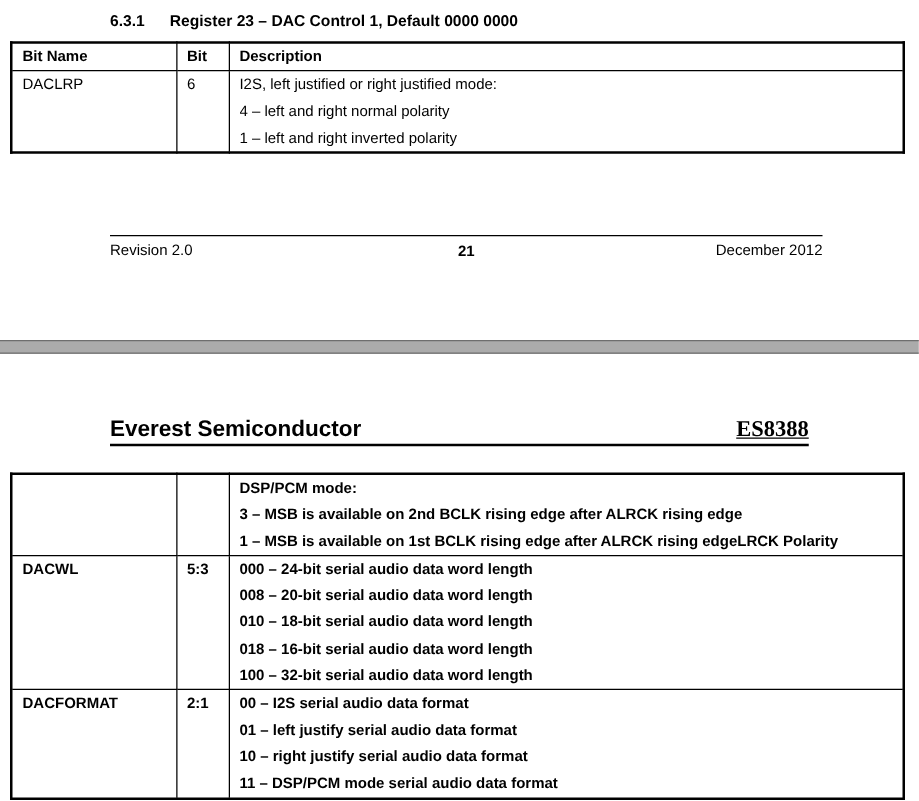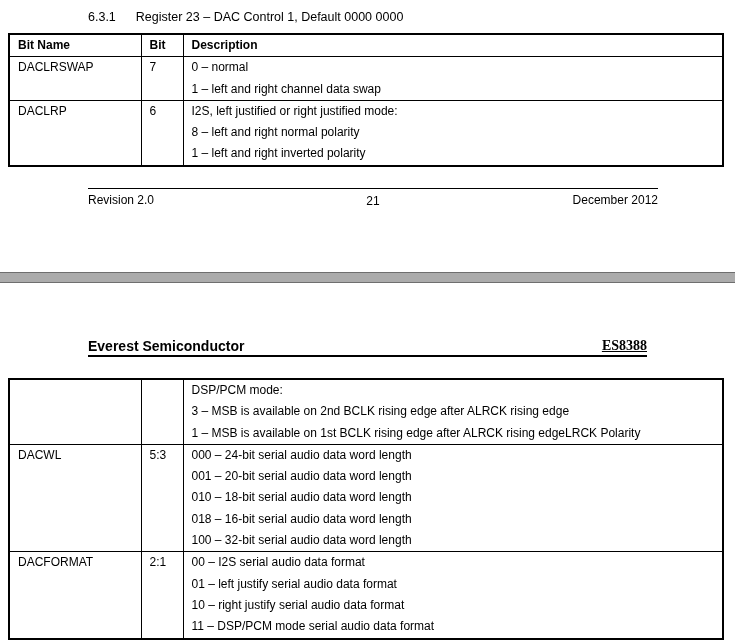--- a/index.html
+++ b/index.html
@@ -8,37 +8,37 @@
     position: relative;
     font-family: "Liberation Sans", "DejaVu Sans", sans-serif;
     color: #000000;
     overflow: hidden;
   }
 
   
   .section-heading {
     position: absolute;
     left: 88px; top: 10px;
-    font-weight: normal;
+    font-weight: bold;
     font-size: 12.5px;
     white-space: nowrap;
   }
   .section-heading .sec-num { margin-right: 20px; }
 
   table.reg-table {
     position: absolute;
     left: 8px;
     width: 714px;
     border-collapse: collapse;
     table-layout: fixed;
     font-size: 12px;
     border: 2px solid #000;
   }
   #table1 { top: 33px; }
-  #table2 { top: 378px; }
+  #table2 { top: 378px; font-weight: bold; }
   table.reg-table td, table.reg-table th {
     border: 1.4px solid #000;
     vertical-align: top;
     text-align: left;
     padding: 0 8px;
     line-height: 21.3px;
   }
   table.reg-table th { font-weight: bold; height: 21px; }
   col.c-name { width: 132px; }
   col.c-bit  { width: 42px; }
@@ -53,21 +53,21 @@
     width: 570px;
     border-top: 1.5px solid #000;
   }
   .page-footer .footer-row {
     display: flex;
     justify-content: space-between;
     align-items: flex-end;
     padding-top: 4px;
     font-size: 12px;
   }
-  .page-footer .footer-center { position: absolute; left: 0; right: 0; text-align: center; top: 5px; }
+  .page-footer .footer-center { position: absolute; left: 0; right: 0; text-align: center; top: 5px; font-weight: bold; }
 
   
   .page-separator {
     position: absolute;
     left: 0; top: 272px;
     width: 735px; height: 11px;
     background: #ababab;
     border-top: 1px solid #6e6e6e;
     border-bottom: 1px solid #6e6e6e;
   }
@@ -76,21 +76,21 @@
   .page2-header {
     position: absolute;
     left: 88px; top: 333px;
     width: 559px;
     height: 24px;
     display: flex;
     justify-content: space-between;
     align-items: flex-end;
     border-bottom: 2px solid #000;
     font-weight: bold;
-    font-size: 14px;
+    font-size: 18px;
     padding-bottom: 1px;
   }
   .page2-header .part-number { text-decoration: underline; font-family: Liberation Serif, serif; }
 </style>
 </head>
 <body>
 
 <div class="section-heading">
   <span class="sec-num">6.3.1</span><span>Register 23 – DAC Control 1, Default 0000 0000</span>
 </div>
@@ -101,33 +101,25 @@
       <col class="c-bit">
       <col class="c-desc">
     </colgroup>
   <tbody>
       <tr>
     <th>Bit Name</th>
     <th>Bit</th>
     <th>Description</th>
   </tr>
   <tr>
-    <td class="cell-pad">DACLRSWAP</td>
-    <td class="cell-pad">7</td>
-    <td class="cell-pad">
-      <div class="desc-line">0 – normal</div>
-      <div class="desc-line">1 – left and right channel data swap</div>
-    </td>
-  </tr>
-  <tr>
     <td class="cell-pad">DACLRP</td>
     <td class="cell-pad">6</td>
     <td class="cell-pad">
       <div class="desc-line">I2S, left justified or right justified mode:</div>
-      <div class="desc-line">8 – left and right normal polarity</div>
+      <div class="desc-line">4 – left and right normal polarity</div>
       <div class="desc-line">1 – left and right inverted polarity</div>
     </td>
   </tr>
 </tbody>
   </table>
 
 <div class="page-footer">
   <div class="footer-row">
     <span>Revision 2.0</span>
     <span class="footer-center">21</span>
@@ -156,21 +148,21 @@
       <div class="desc-line">DSP/PCM mode:</div>
       <div class="desc-line">3 – MSB is available on 2nd BCLK rising edge after ALRCK rising edge</div>
       <div class="desc-line">1 – MSB is available on 1st BCLK rising edge after ALRCK rising edgeLRCK Polarity</div>
     </td>
   </tr>
   <tr>
     <td class="cell-pad">DACWL</td>
     <td class="cell-pad">5:3</td>
     <td class="cell-pad">
       <div class="desc-line">000 – 24-bit serial audio data word length</div>
-      <div class="desc-line">001 – 20-bit serial audio data word length</div>
+      <div class="desc-line">008 – 20-bit serial audio data word length</div>
       <div class="desc-line">010 – 18-bit serial audio data word length</div>
       <div class="desc-line">018 – 16-bit serial audio data word length</div>
       <div class="desc-line">100 – 32-bit serial audio data word length</div>
     </td>
   </tr>
   <tr>
     <td class="cell-pad">DACFORMAT</td>
     <td class="cell-pad">2:1</td>
     <td class="cell-pad">
       <div class="desc-line">00 – I2S serial audio data format</div>

